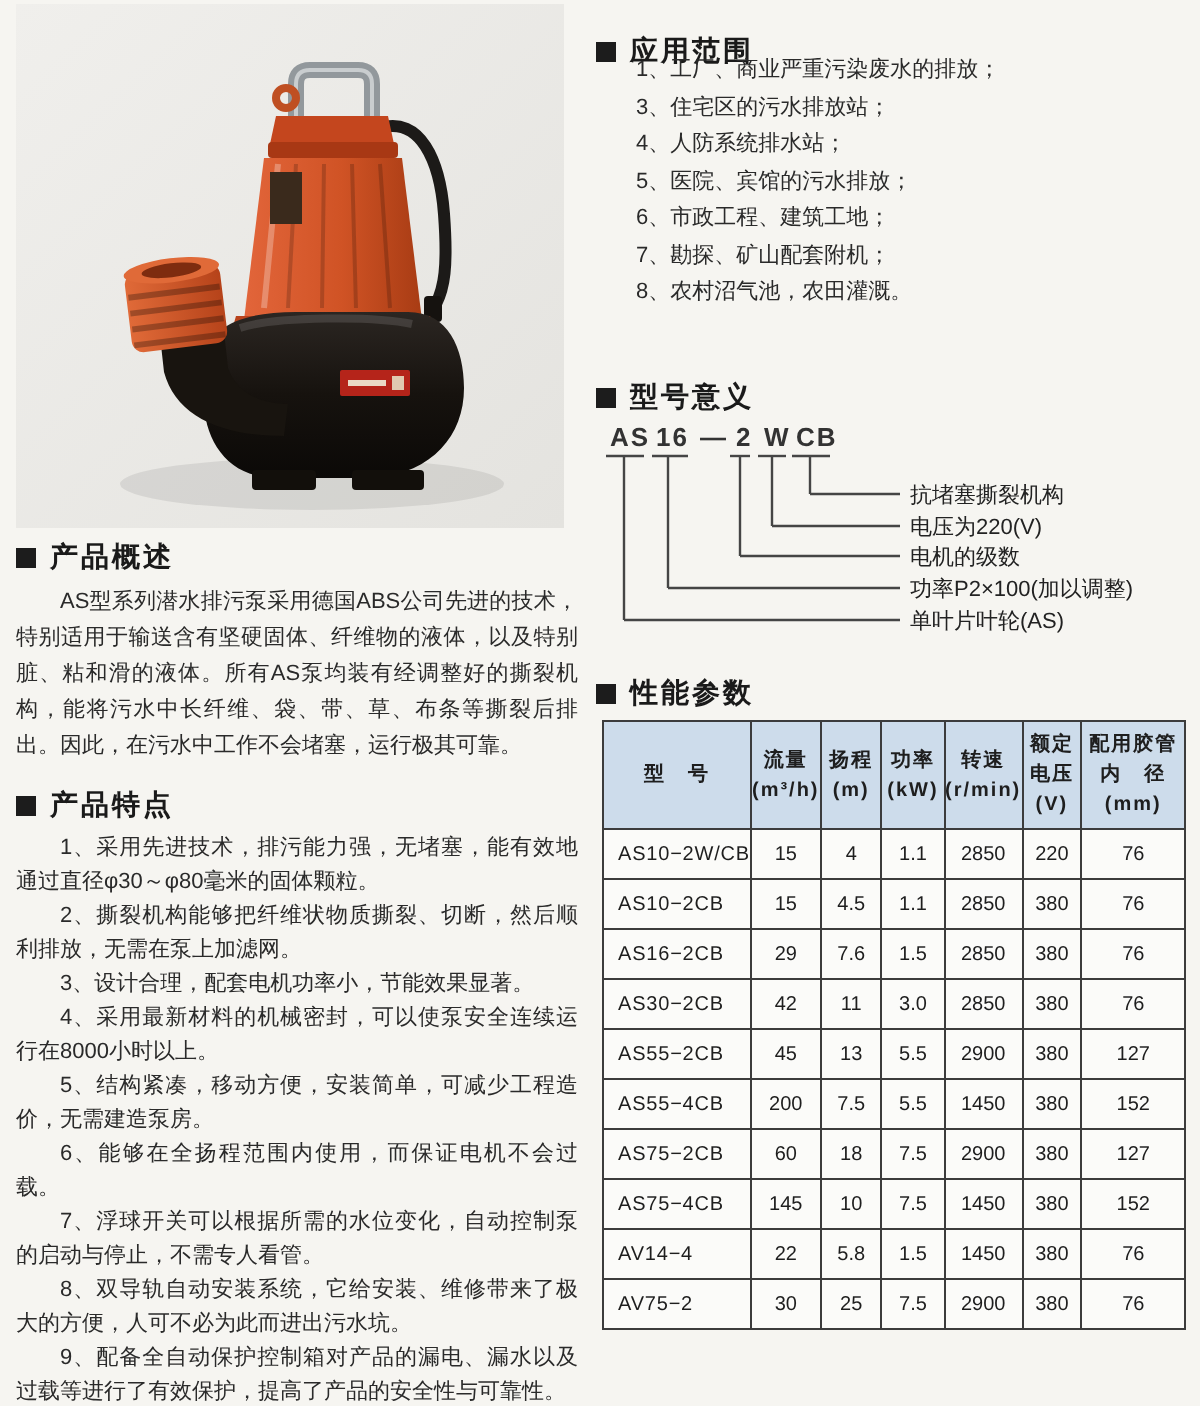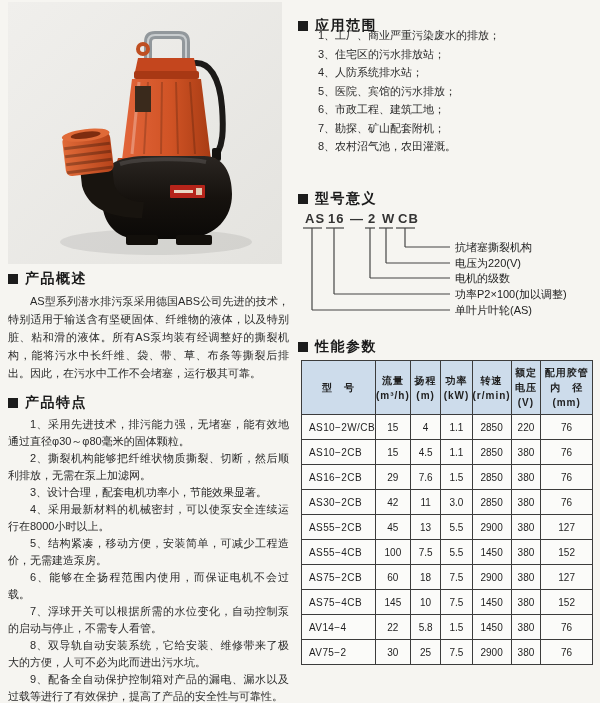--- a/index.html
+++ b/index.html
@@ -239,21 +239,21 @@
           <td class="model-col">AS55−2CB</td>
           <td class="num-col">45</td>
           <td class="num-col">13</td>
           <td class="num-col">5.5</td>
           <td class="num-col">2900</td>
           <td class="num-col">380</td>
           <td class="num-col">127</td>
         </tr>
         <tr>
           <td class="model-col">AS55−4CB</td>
-          <td class="num-col">100</td>
+          <td class="num-col">200</td>
           <td class="num-col">7.5</td>
           <td class="num-col">5.5</td>
           <td class="num-col">1450</td>
           <td class="num-col">380</td>
           <td class="num-col">152</td>
         </tr>
         <tr>
           <td class="model-col">AS75−2CB</td>
           <td class="num-col">60</td>
           <td class="num-col">18</td>

